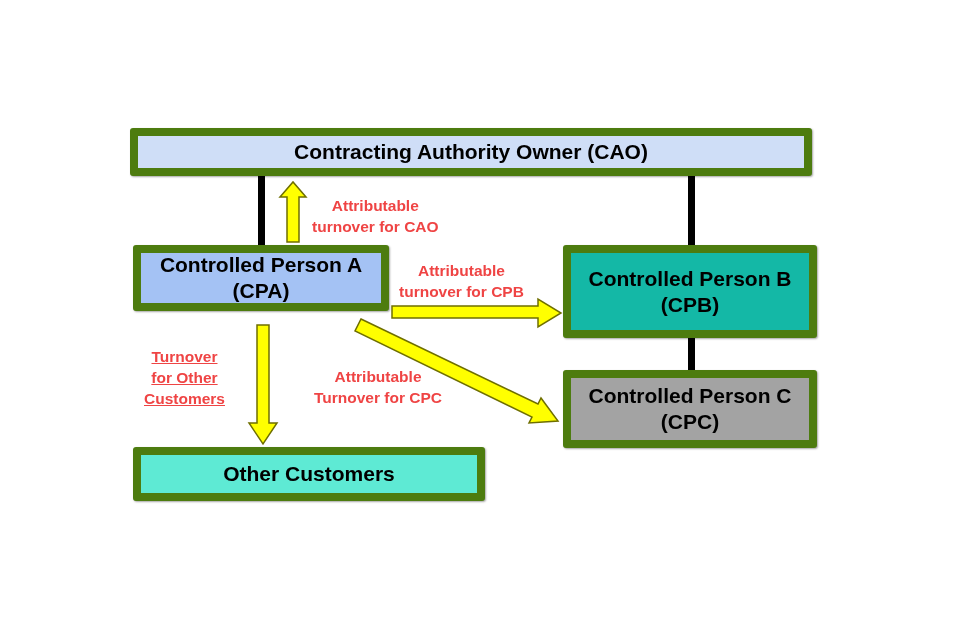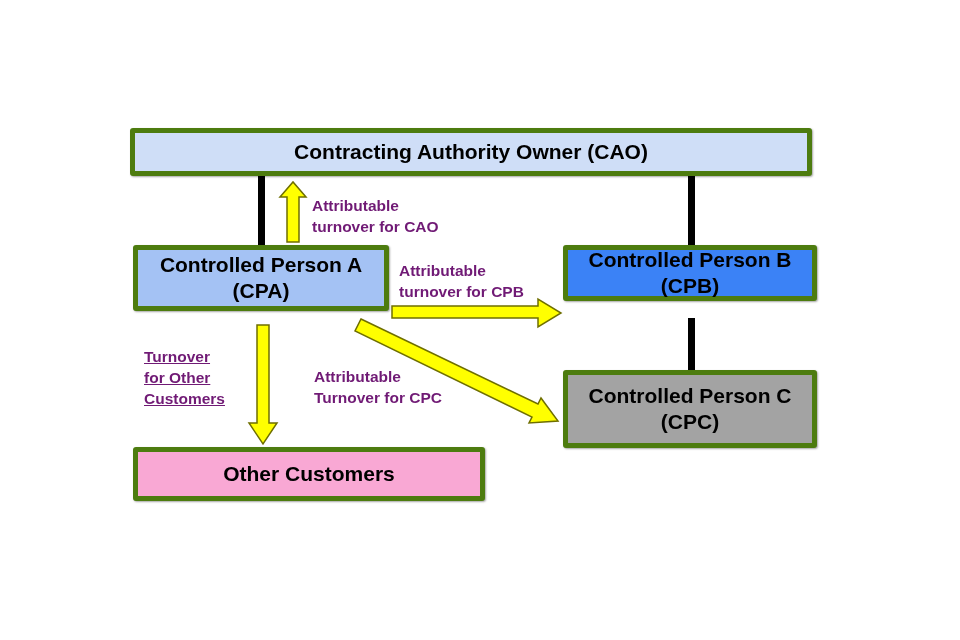--- a/index.html
+++ b/index.html
@@ -19,21 +19,21 @@
   }
   .connector {
     position: absolute;
     width: 7px;
     background: #000000;
     z-index: 1;
   }
   .box {
     position: absolute;
     box-sizing: border-box;
-    border: 5px solid #4d7c0f;
+    border: 8px solid #4d7c0f;
     border-radius: 3px;
     display: flex;
     align-items: center;
     justify-content: center;
     text-align: center;
     font-weight: bold;
     color: #000000;
     white-space: pre-line;
     z-index: 2;
     box-shadow: 1px 1px 2px rgba(0,0,0,0.35);
@@ -42,45 +42,46 @@
     left: 130px; top: 128px; width: 682px; height: 48px;
     background: #cfdef7;
     font-size: 21px;
   }
   .box-cpa {
     left: 133px; top: 245px; width: 256px; height: 66px;
     background: #a4c2f4;
     font-size: 21px; line-height: 26px;
   }
   .box-cpb {
-    left: 563px; top: 245px; width: 254px; height: 56px;
-    background: #3b82f6;
+    left: 563px; top: 245px; width: 254px; height: 93px;
+    background: #14b8a6;
     font-size: 21px; line-height: 26px;
   }
   .box-cpc {
     left: 563px; top: 370px; width: 254px; height: 78px;
     background: #a3a3a3;
     font-size: 21px; line-height: 26px;
   }
   .box-other {
     left: 133px; top: 447px; width: 352px; height: 54px;
-    background: #f9a8d4;
+    background: #5eead4;
     font-size: 21px;
   }
   .conn-cao-cpa { left: 258px; top: 176px; height: 71px; }
   .conn-cao-cpb { left: 688px; top: 176px; height: 71px; }
   .conn-cpb-cpc { left: 688px; top: 318px; height: 54px; }
   .arrow-label {
     position: absolute;
     font-weight: bold;
     font-size: 15.5px;
     line-height: 21px;
-    color: #701a75;
+    color: #ef4444;
     white-space: pre-line;
     z-index: 3;
+    text-align: center;
   }
   .label-cao { left: 312px; top: 195px; }
   .label-cpb { left: 399px; top: 260px; }
   .label-cpc { left: 314px; top: 366px; }
   .label-other { left: 144px; top: 346px; text-decoration: underline; }
 </style>
 </head>
 <body>
 
 <div class="stage">

